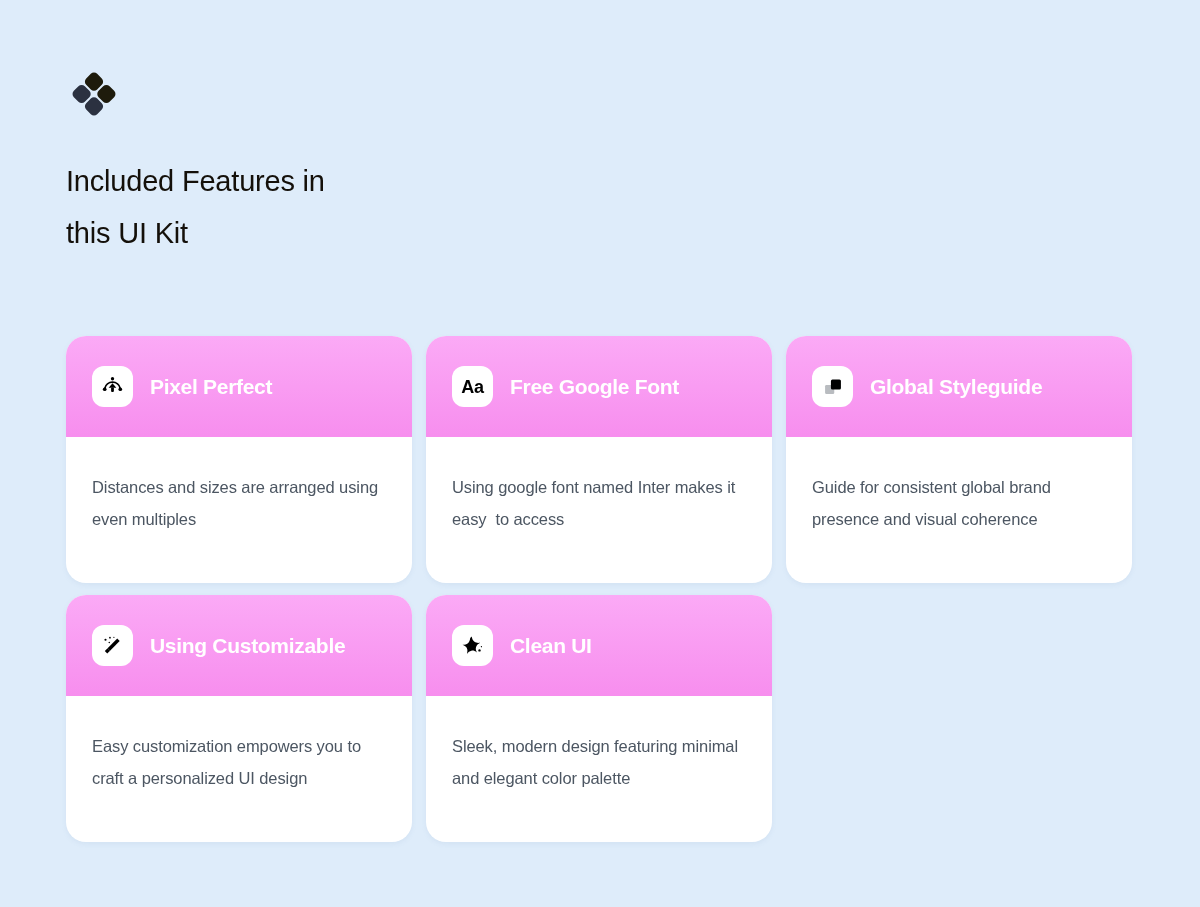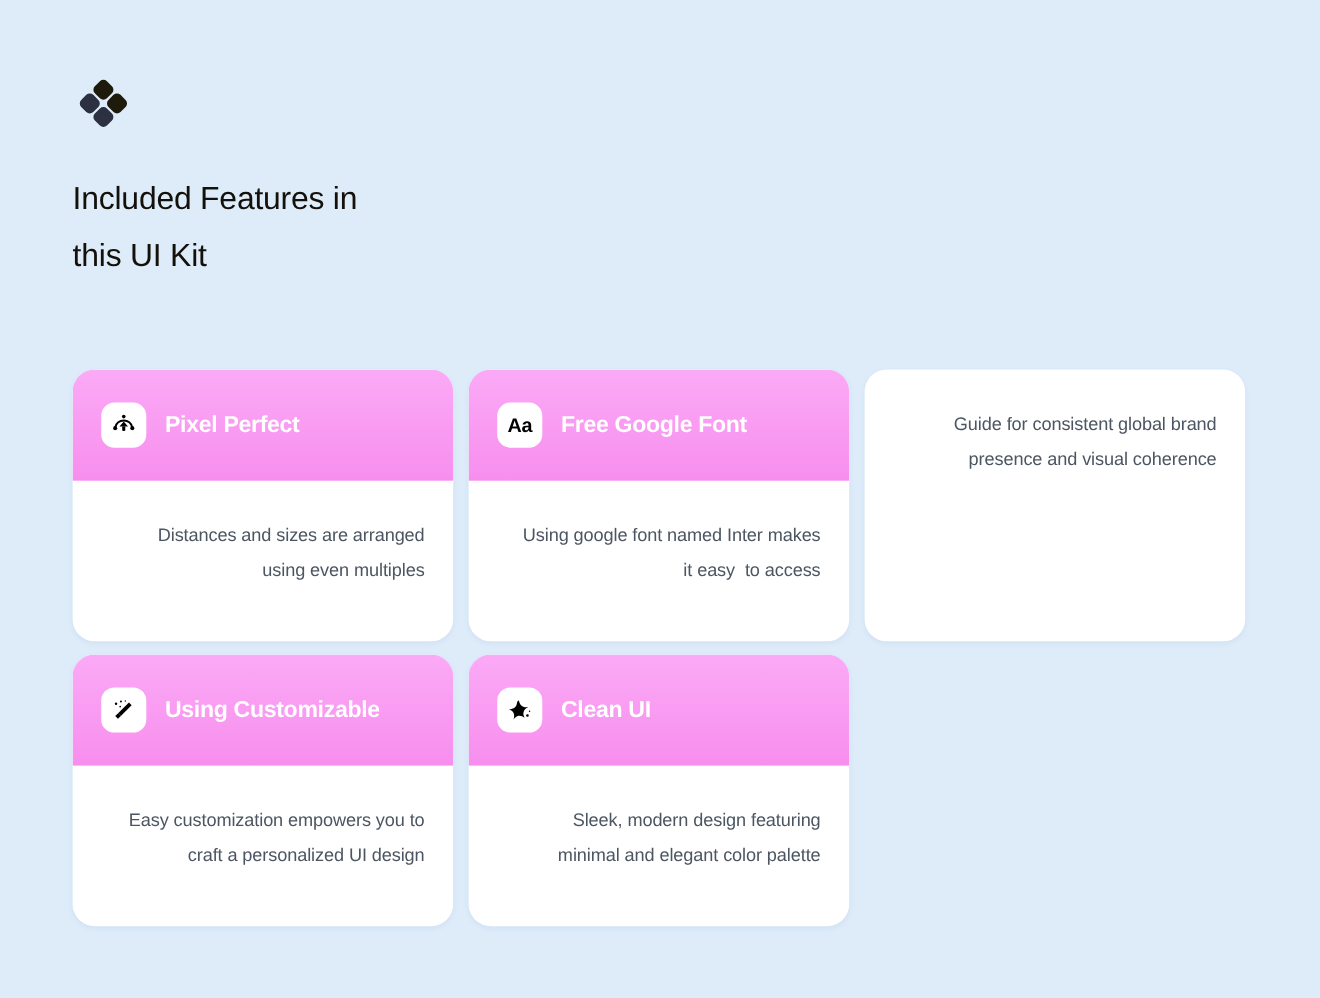--- a/index.html
+++ b/index.html
@@ -103,22 +103,21 @@
   .card-title {
     font-size: 21px;
     font-weight: 700;
     color: #ffffff;
     letter-spacing: -0.3px;
     white-space: nowrap;
   }
 
   .card-body {
     flex: 1 1 auto;
-    padding: 34px 26px 0 40px;
-    text-align: right;
+    padding: 34px 26px 0 26px;
   }
 
   .card-desc {
     font-size: 16.5px;
     line-height: 32px;
     color: #4c5662;
     letter-spacing: -0.1px;
     white-space: pre-wrap;
   }
 </style>
@@ -173,20 +172,29 @@
           <span class="aa-text">Aa</span>
         </div>
         <div class="card-title">Free Google Font</div>
       </div>
       <div class="card-body">
         <p class="card-desc">Using google font named Inter makes it easy  to access</p>
       </div>
     </div>
 
     <div class="card">
+      <div class="card-header">
+        <div class="icon-box">
+          <svg width="20" height="20" viewBox="0 0 24 24" xmlns="http://www.w3.org/2000/svg">
+            <rect x="2.5" y="9.5" width="11" height="11" rx="1.6" fill="#b9bcc0"></rect>
+            <rect x="9.5" y="3" width="12" height="12" rx="1.8" fill="#000"></rect>
+          </svg>
+        </div>
+        <div class="card-title">Global Styleguide</div>
+      </div>
       <div class="card-body">
         <p class="card-desc">Guide for consistent global brand presence and visual coherence</p>
       </div>
     </div>
 
     <div class="card">
       <div class="card-header">
         <div class="icon-box">
           <svg width="21" height="21" viewBox="0 0 24 24" xmlns="http://www.w3.org/2000/svg">
             <path d="M17.4 4.1 20.2 6.9 9.2 17.9 6.4 15.1z" fill="#000"></path>

